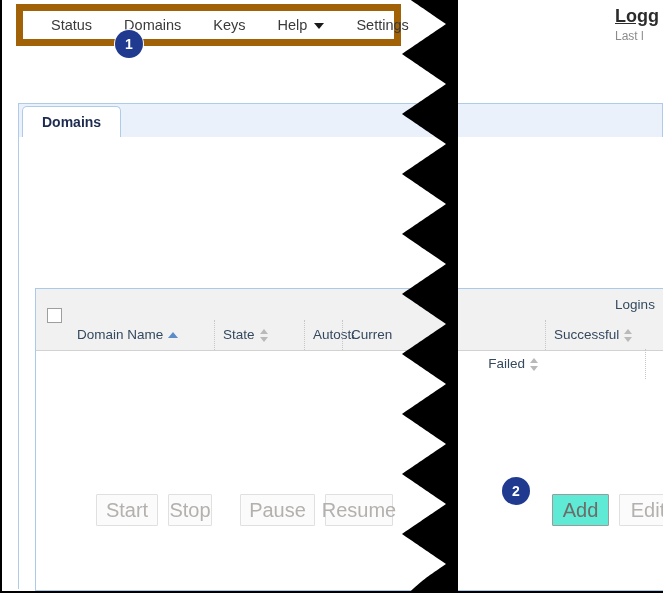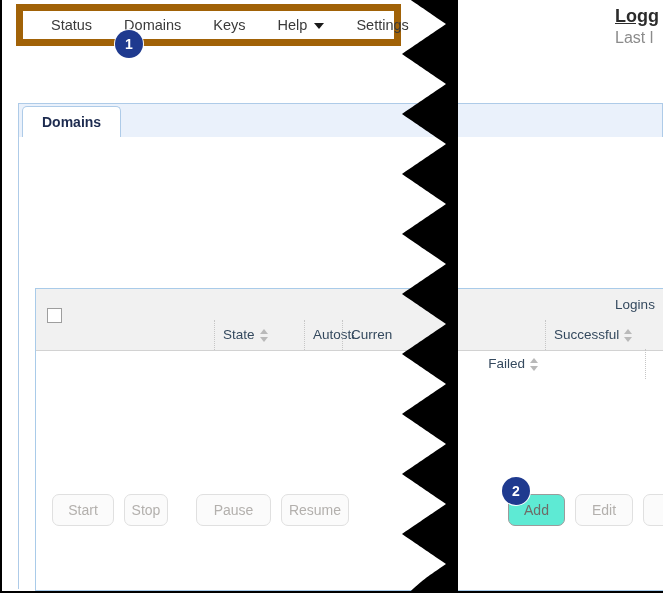--- a/index.html
+++ b/index.html
@@ -66,21 +66,21 @@
   }
   .account .logged {
     font-size: 18px;
     font-weight: bold;
     color: #2b2b2b;
     text-decoration: underline;
     white-space: nowrap;
     cursor: pointer;
   }
   .account .lastlogin {
-    font-size: 16px;
+    font-size: 12px;
     color: #8b8b8b;
     white-space: nowrap;
     margin-top: 2px;
   }
 
   
   .tabwrap {
     position: absolute;
     left: 16px;
     top: 103px;
@@ -220,29 +220,30 @@
   .grid-body {
     height: 239px;
     background: #ffffff;
   }
 
   
   .btn {
     position: absolute;
     height: 32px;
     border: 1px solid #e0e0e0;
-    border-radius: 7px;
+    border-radius: 1px;
     background: #fbfbfb;
     box-sizing: border-box;
-    font-size: 14px;
+    font-size: 20px;
     color: #b3b0ad;
     display: flex;
     align-items: center;
     justify-content: center;
     cursor: default;
+    margin-left: 44px;
   }
   .btn.enabled {
     border: 1px solid #9b9b9b;
     background: #5eead4;
     color: #6e6b68;
     cursor: pointer;
   }
 
   
   .badge {
@@ -297,20 +298,21 @@
 
   <div class="panel">
 
     <div class="grid">
       <div class="grid-head">
         <div class="hdr-check"></div>
         <div class="grp-row" id="grp-row">
             <div class="grp-cell" style="left: 509px; width: 180px;">Logins</div>
           </div>
         <div class="col-row" id="col-row">
+            <div class="col-cell nodiv" style="left: 33px; width: 145px;"><span>Domain Name</span><span class="sortasc"></span></div>
             <div class="col-cell" style="left: 178px; width: 90px;"><span>State</span><span class="sortboth"></span></div>
             <div class="col-cell" style="left: 268px; width: 50px;"><span>Autostar</span></div>
             <div class="col-cell" style="left: 306px; width: 55px;"><span>Curren</span></div>
             <div class="col-cell rt" style="left: 420px; width: 89px;"><span>Failed</span><span class="sortboth"></span></div>
             <div class="col-cell" style="left: 509px; width: 100px;"><span>Successful</span><span class="sortboth"></span></div>
             <div class="col-cell rt" style="left: 609px; width: 111px;"></div>
           </div>
       </div>
       <div class="grid-body"></div>
     </div>

